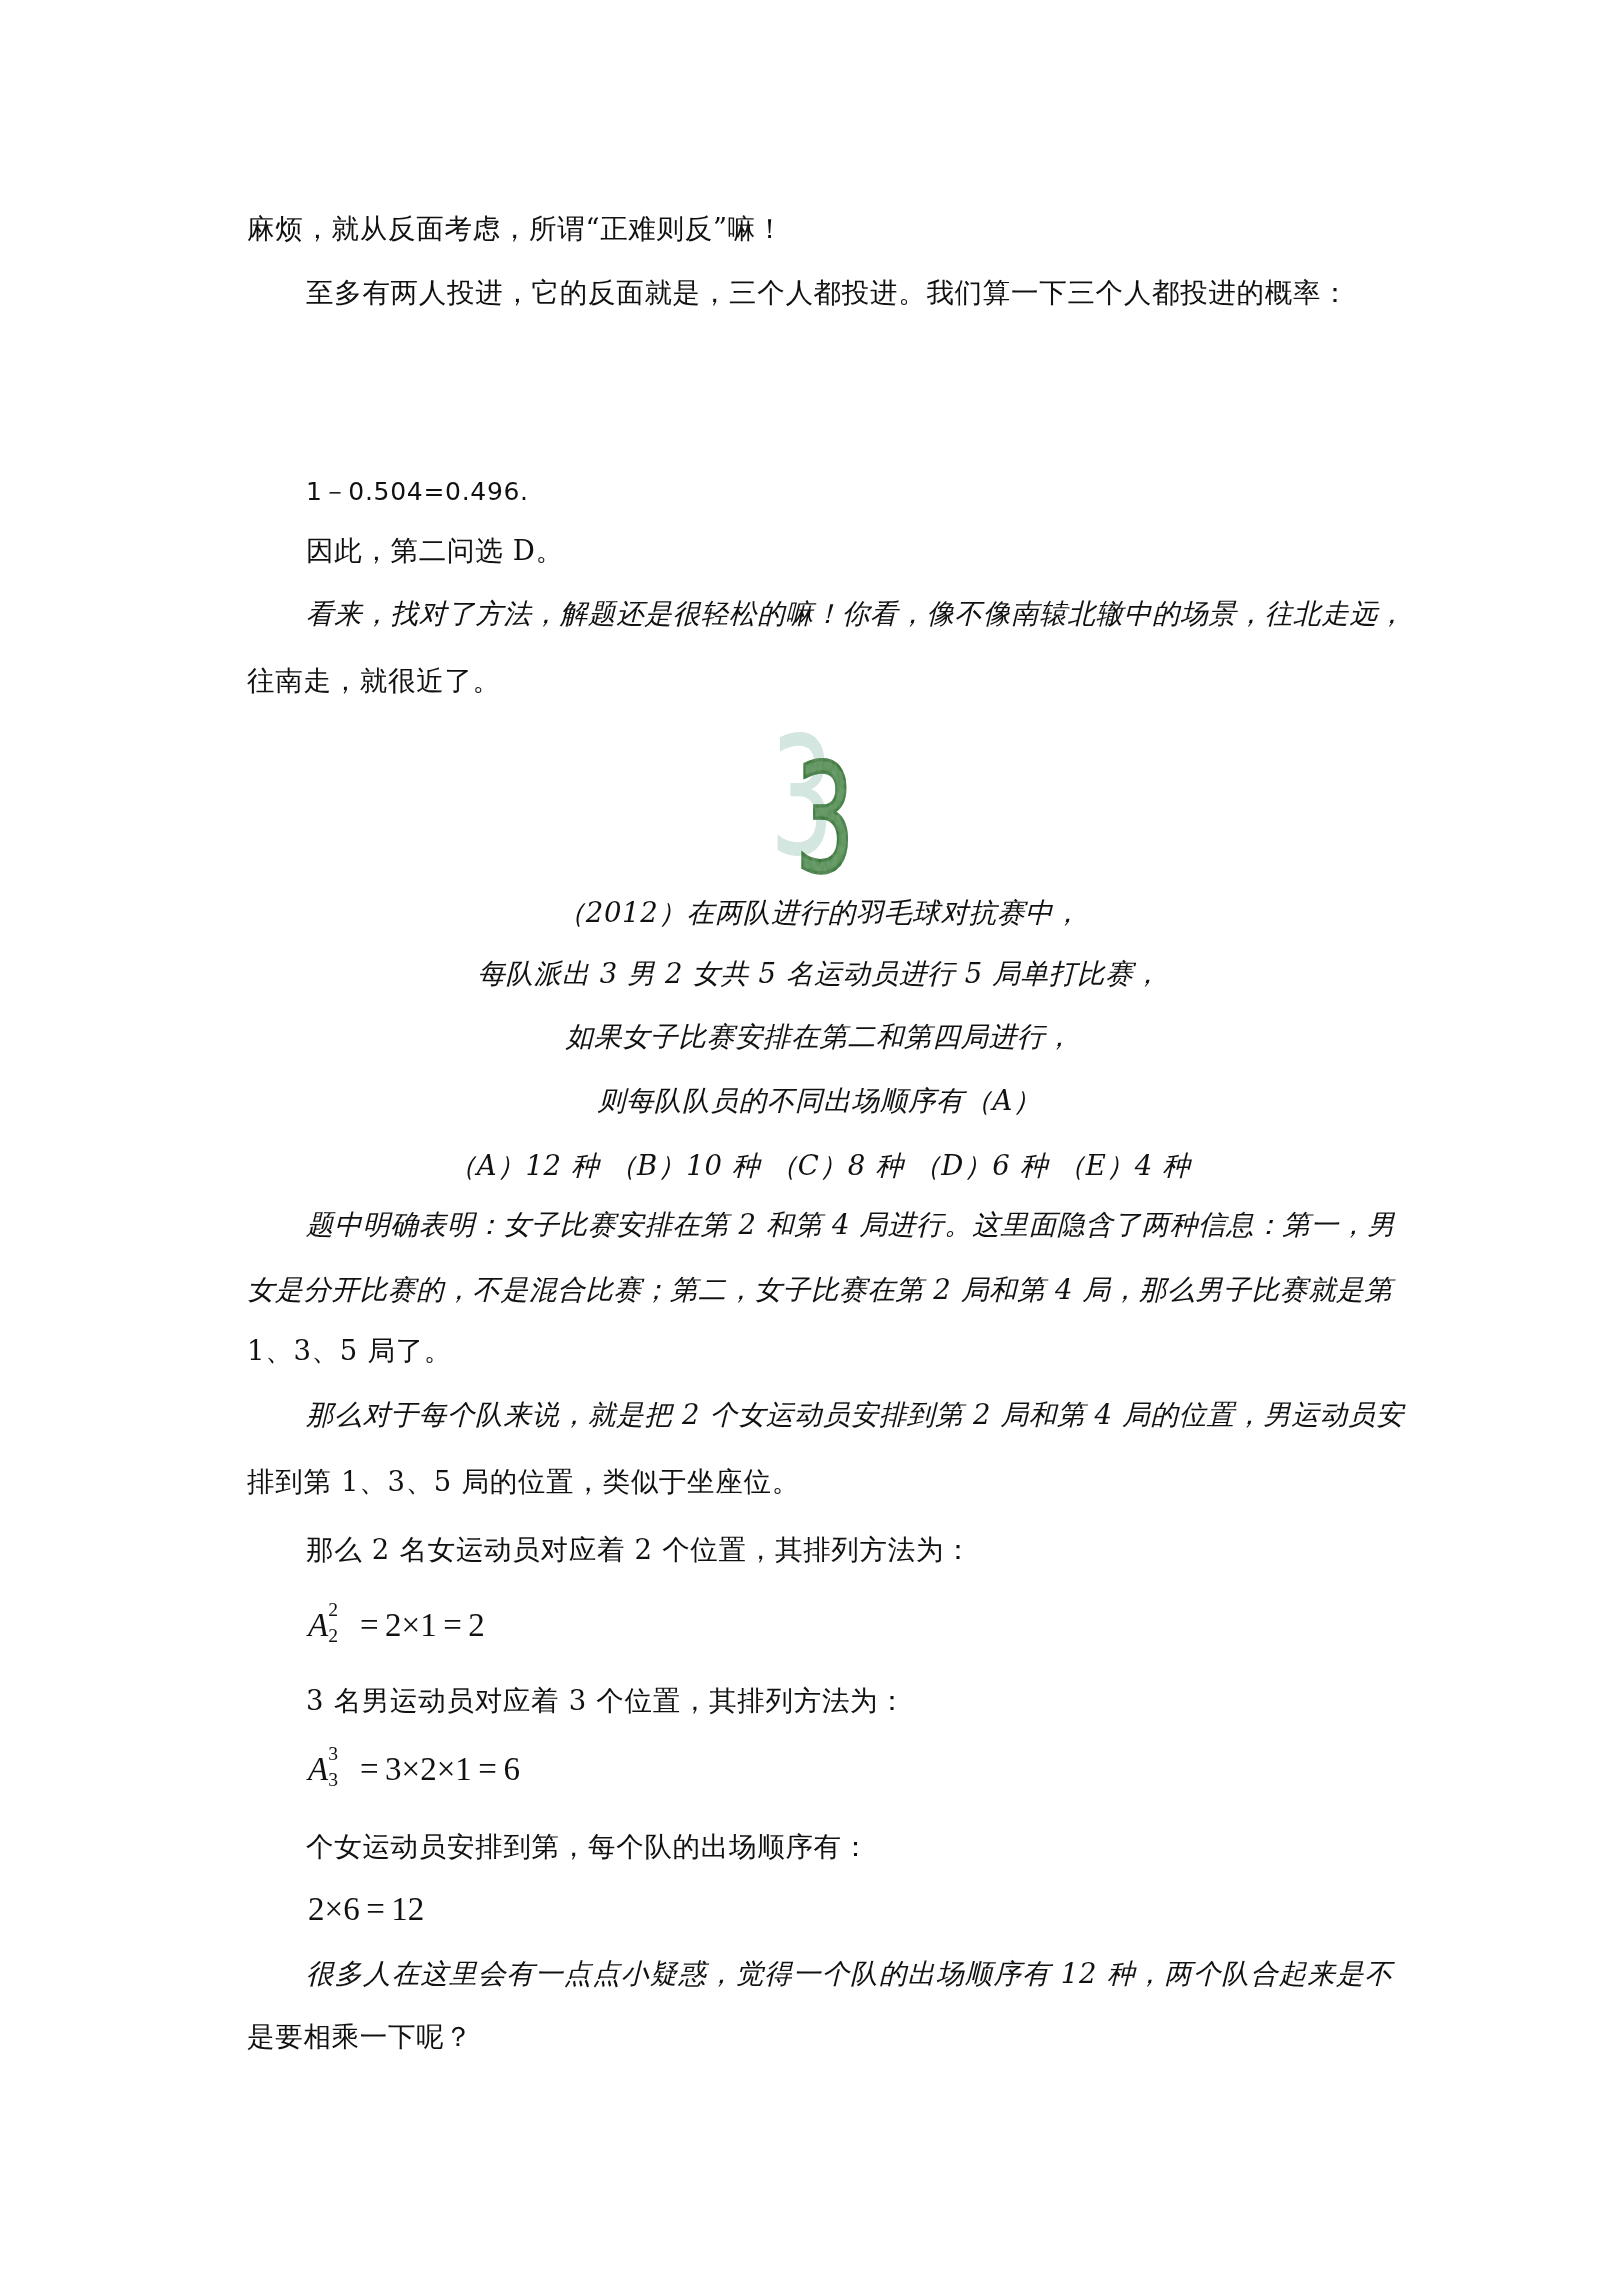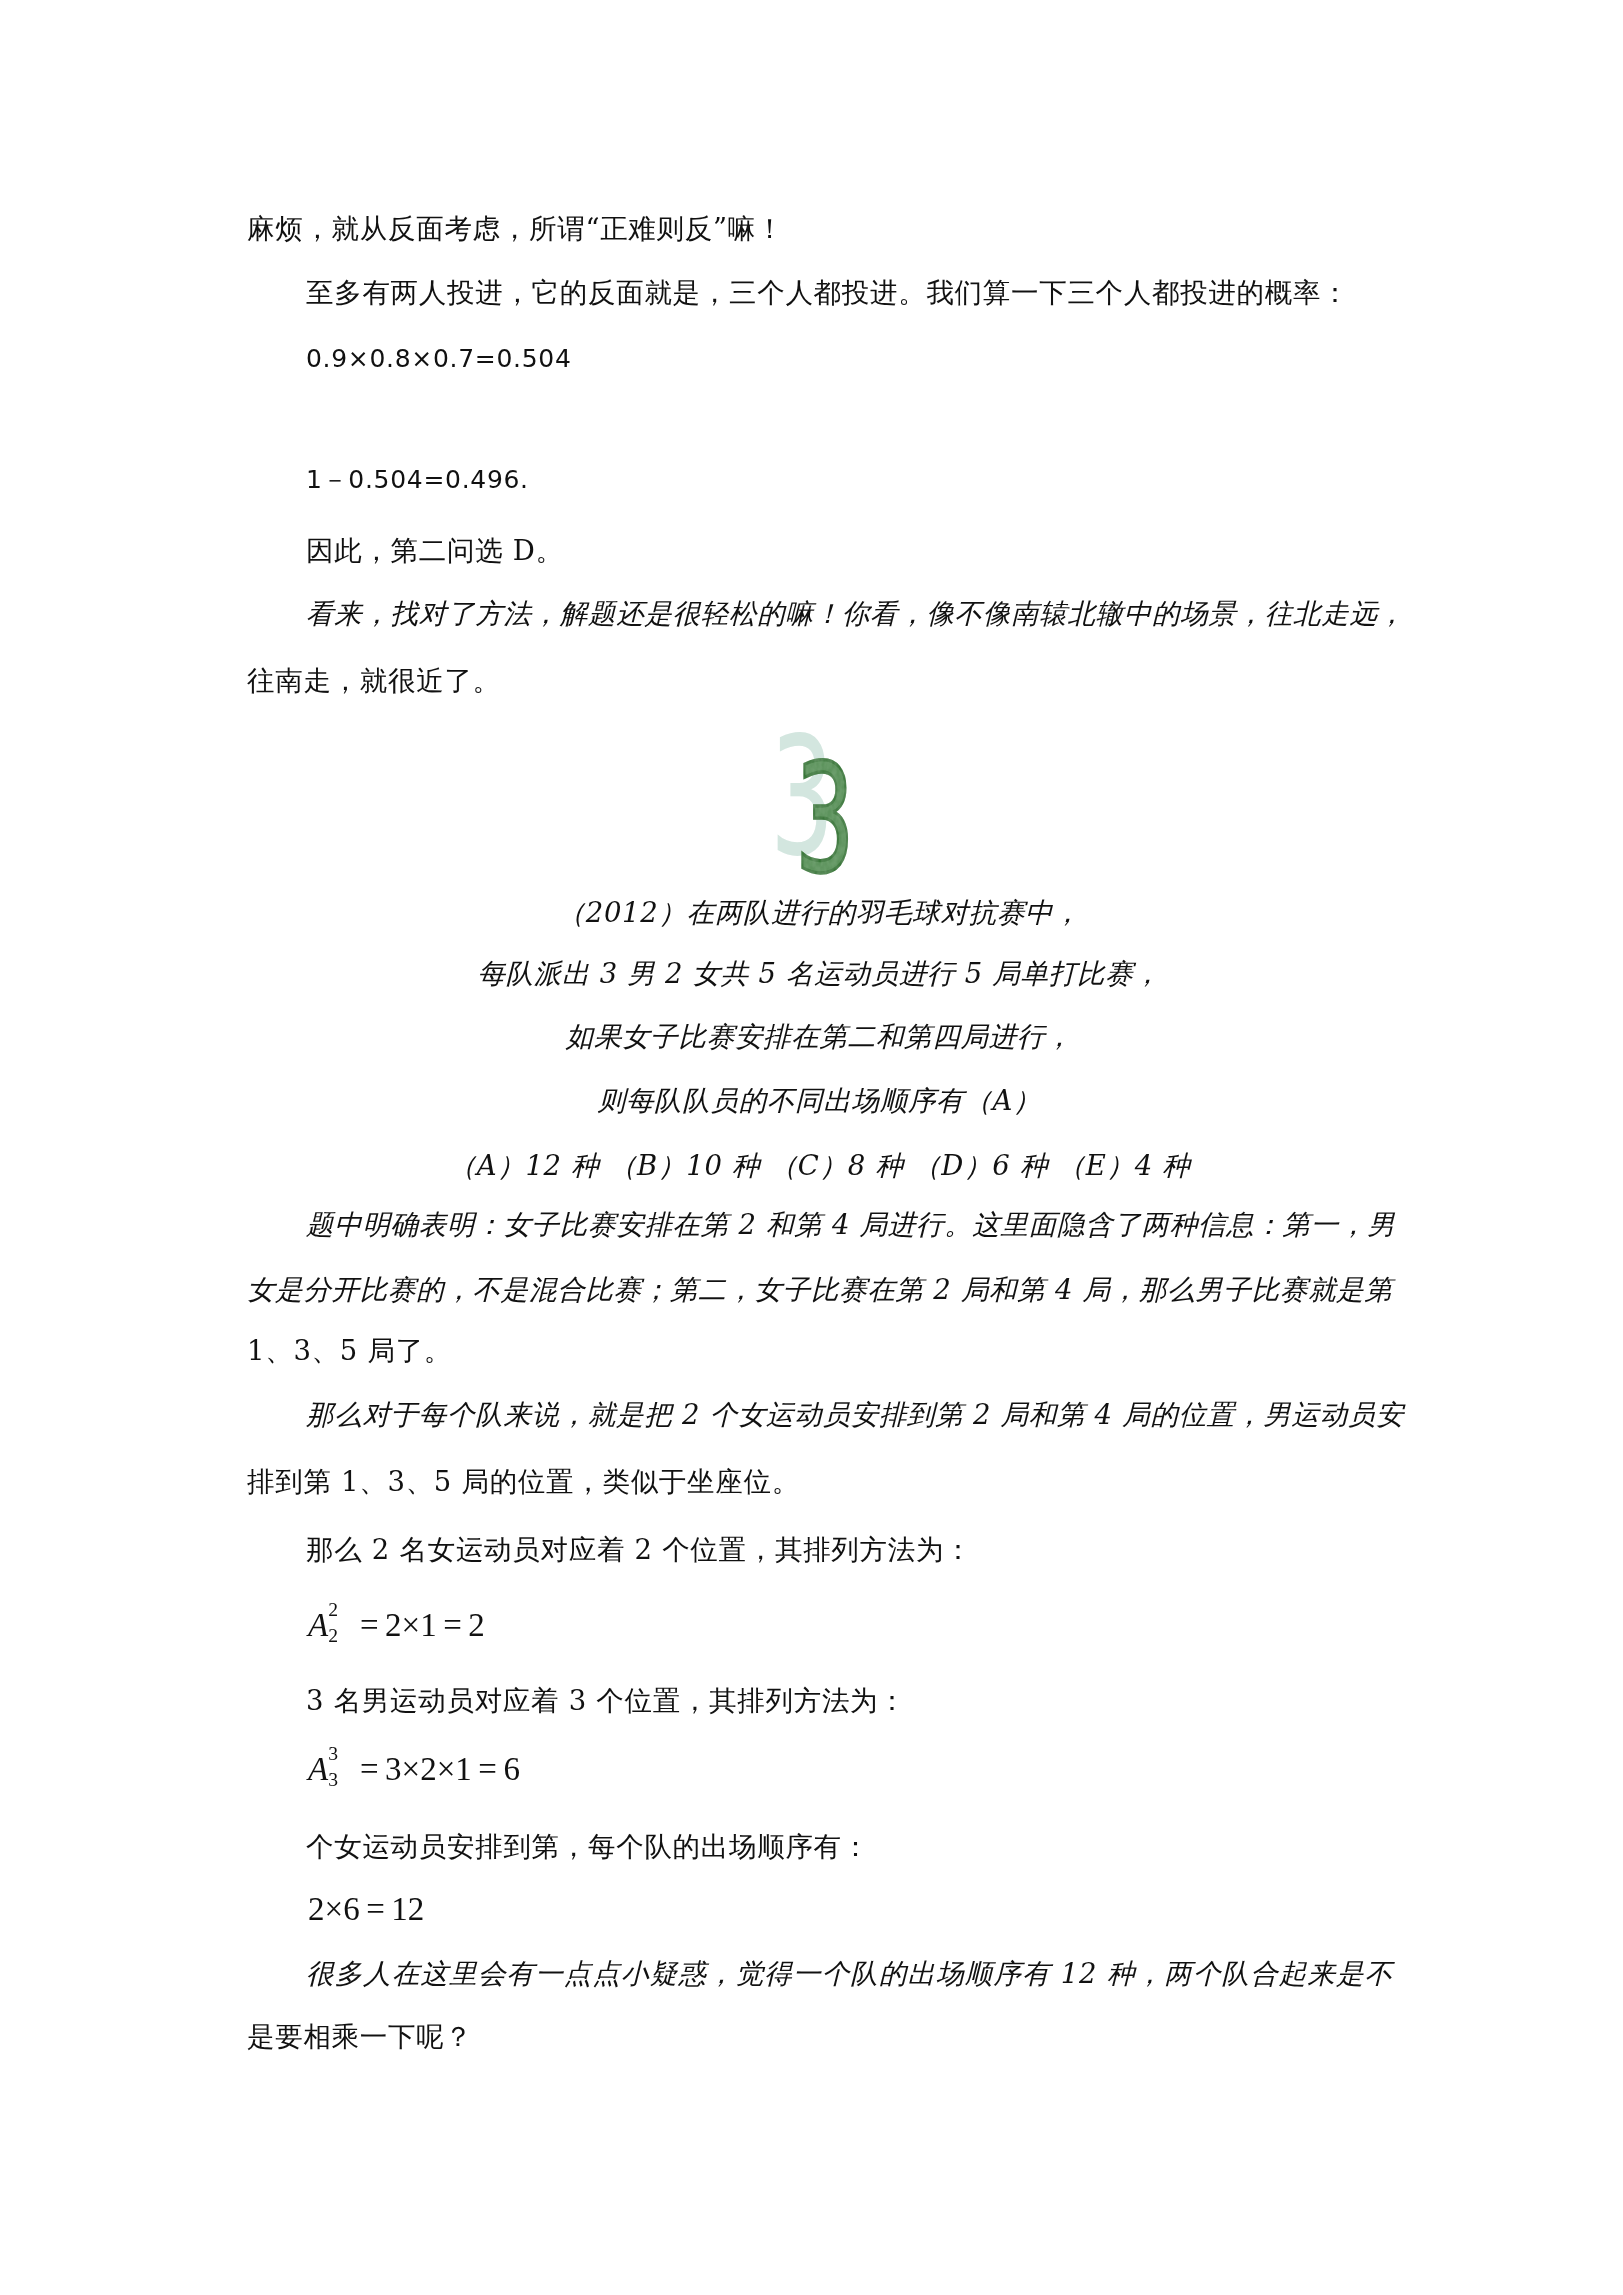--- a/index.html
+++ b/index.html
@@ -38,22 +38,21 @@
   .math .op { margin: 0 6.5px; }
   .deco { position: absolute; left: 766px; top: 707px; width: 98px; height: 177px; }
 </style>
 </head>
 <body>
 
 <div class="page">
 
   <div class="ln" style="top:196px">麻烦，就从反面考虑，所谓“正难则反”嘛！</div>
   <div class="ln indent" style="top:260px">至多有两人投进，它的反面就是，三个人都投进。我们算一下三个人都投进的概率：</div>
-  <div class="ln indent num" style="top:327px">0.9×0.8×0.7=0.504</div>
-  <div class="ln indent num" style="top:448px">1－0.504=0.496.</div>
+  <div class="ln indent num" style="top:460px">1－0.504=0.496.</div>
   <div class="ln indent" style="top:518px">因此，第二问选 D。</div>
   <div class="ln indent just" style="top:581px">看来，找对了方法，解题还是很轻松的嘛！你看，像不像南辕北辙中的场景，往北走远，</div>
   <div class="ln" style="top:648px">往南走，就很近了。</div>
 
   <svg class="deco" viewBox="0 0 150 270">
     <defs>
       <filter id="mottle" x="0" y="0" width="100%" height="100%">
         <feTurbulence type="fractalNoise" baseFrequency="0.08" numOctaves="2" result="n"></feTurbulence>
         <feColorMatrix in="n" type="matrix" values="0 0 0 0 0.30  0 0 0 0 0.52  0 0 0 0 0.30  0 0 0 0.45 0" result="c"></feColorMatrix>
         <feComposite in="c" in2="SourceGraphic" operator="in" result="t"></feComposite>

